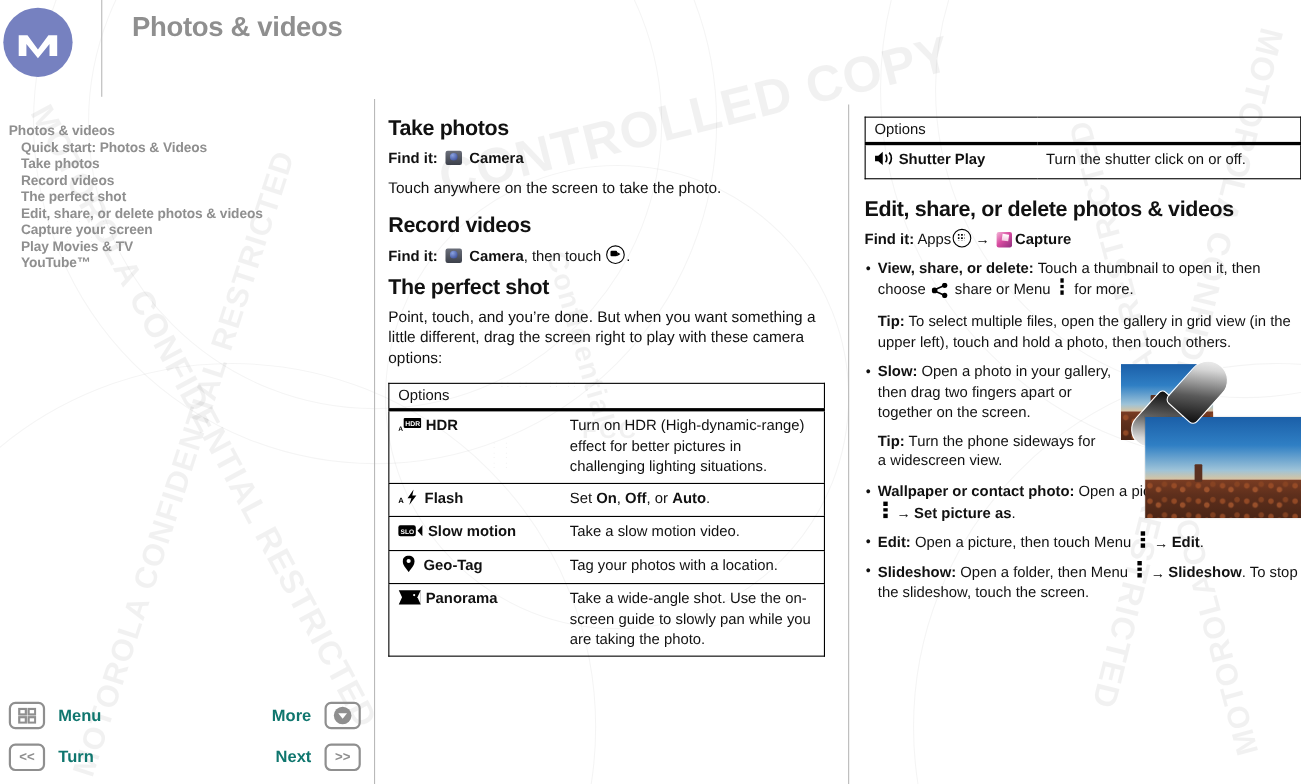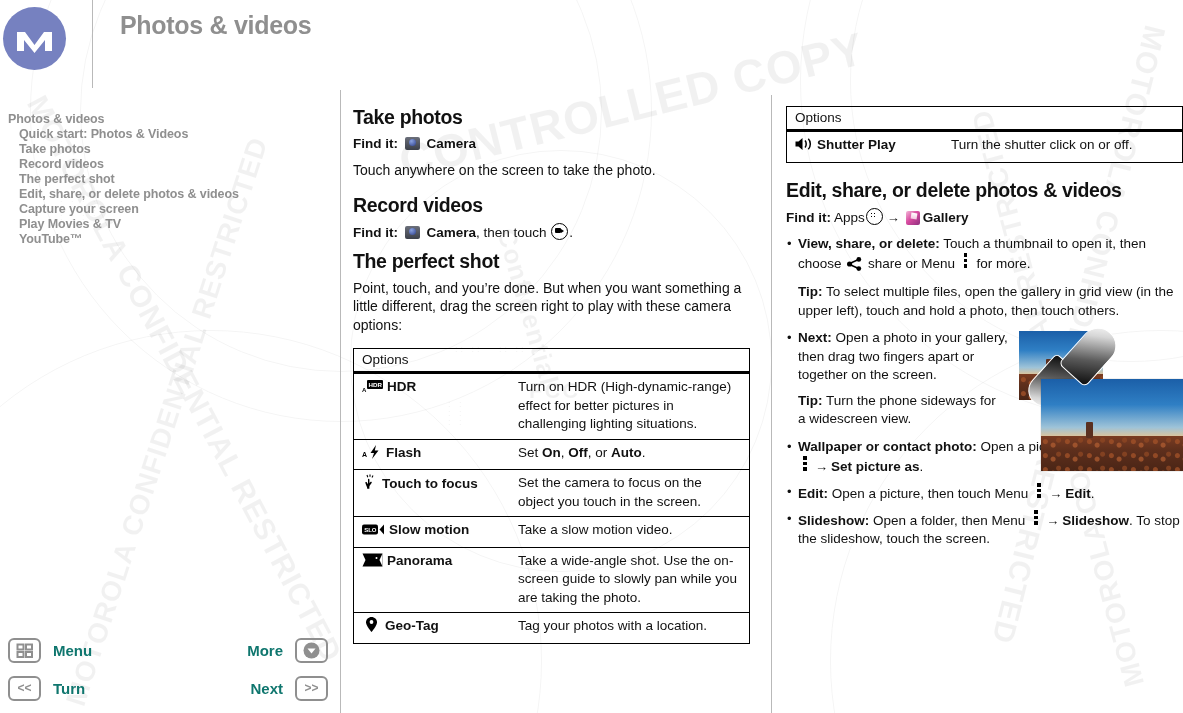--- a/index.html
+++ b/index.html
@@ -336,63 +336,52 @@
             <text x="0" y="12" font-size="7" font-family="Liberation Sans, sans-serif" fill="#000">A</text>
             <path d="M14 0 L8.5 8 L12 8 L10 14 L16.5 5.5 L12.8 5.5 Z" fill="#000"></path>
           </svg>
         </span><span>Flash</span>
       </td>
       <td><span>Set </span><b>On</b><span>, </span><b>Off</b><span>, or </span><b>Auto</b><span>.</span></td>
     </tr>
     <tr>
       <td>
         <span class="ico">
-          <svg width="16" height="16" viewBox="0 0 16 16" aria-hidden="true">
-            <path d="M5 1 L5.8 3.2 M8 0.5 L8 2.8 M11 1.4 L10 3.4" stroke="#000" stroke-width="1.1" fill="none"></path>
-            <path d="M6 5.5 C6 4.6 7.4 4.6 7.4 5.5 L7.4 9 L8.4 8 C9.2 7.3 10.3 8.3 9.6 9.1 L7.8 11.4 C7.2 12.3 7.4 13 7.4 14.8 L5.2 14.8 C5.2 13 4.6 12.3 4.2 11.3 L3.4 9.1 C3 8 4.3 7.4 4.9 8.4 L6 10.2 Z" fill="#000"></path>
-          </svg>
-        </span><span>Touch to focus</span>
-      </td>
-      <td>Set the camera to focus on the object you touch in the screen.</td>
-    </tr>
-    <tr>
-      <td>
-        <span class="ico">
           <svg width="23" height="13" viewBox="0 0 23 13" aria-hidden="true">
             <rect x="0" y="1.5" width="16" height="10" rx="2" fill="#000"></rect>
             <text x="2.2" y="9" font-size="6" font-weight="bold" font-family="Liberation Sans, sans-serif" fill="#fff">SLO</text>
             <path d="M22 1.5 L17.5 6.5 L22 11.5 Z" fill="#000"></path>
           </svg>
         </span><span>Slow motion</span>
       </td>
       <td>Take a slow motion video.</td>
+    </tr>
+    <tr>
+      <td>
+        <span class="ico" style="margin-left:4px;margin-right:8px;">
+          <svg width="11" height="15" viewBox="0 0 11 15" aria-hidden="true">
+            <path d="M5.5 0 C2.5 0 0 2.4 0 5.3 C0 9 5.5 15 5.5 15 C5.5 15 11 9 11 5.3 C11 2.4 8.5 0 5.5 0 Z" fill="#000"></path>
+            <circle cx="5.5" cy="5" r="1.9" fill="#fff"></circle>
+          </svg>
+        </span><span>Geo-Tag</span>
+      </td>
+      <td>Tag your photos with a location.</td>
     </tr>
     <tr>
       <td>
         <span class="ico">
           <svg width="21" height="14" viewBox="0 0 21 14" aria-hidden="true">
             <path d="M0.5 0.5 L20.5 0.5 L20.5 13.5 L0.5 13.5 L3.5 7 Z" fill="#000"></path>
             <path d="M20.5 0.5 L17.5 7 L20.5 13.5 Z" fill="#fff"></path>
             <circle cx="14.5" cy="5" r="1" fill="#fff"></circle>
           </svg>
         </span><span>Panorama</span>
       </td>
       <td>Take a wide-angle shot. Use the on-screen guide to slowly pan while you are taking the photo.</td>
     </tr>
-    <tr>
-      <td>
-        <span class="ico" style="margin-left:4px;margin-right:8px;">
-          <svg width="11" height="15" viewBox="0 0 11 15" aria-hidden="true">
-            <path d="M5.5 0 C2.5 0 0 2.4 0 5.3 C0 9 5.5 15 5.5 15 C5.5 15 11 9 11 5.3 C11 2.4 8.5 0 5.5 0 Z" fill="#000"></path>
-            <circle cx="5.5" cy="5" r="1.9" fill="#fff"></circle>
-          </svg>
-        </span><span>Geo-Tag</span>
-      </td>
-      <td>Tag your photos with a location.</td>
-    </tr>
   </tbody>
     </table>
 </div>
 
 <div class="col col-right">
 
   <table class="opt" style="margin-top:0;">
     <tbody>
         <tr>
       <th colspan="2">Options</th>
@@ -409,42 +398,42 @@
       </td>
       <td>Turn the shutter click on or off.</td>
     </tr>
   </tbody>
     </table>
 
   <h2 class="sec tight">Edit, share, or delete photos &amp; videos</h2>
 
   <p class="findit">
     <b>Find it:</b>
-    <span>Apps</span><span class="rndico apps"></span><span class="arrow">→</span><span class="app-ico gal-ico"></span><b>Gallery</b>
+    <span>Apps</span><span class="rndico apps"></span><span class="arrow">→</span><span class="app-ico gal-ico"></span><b>Capture</b>
   </p>
 
   <ul class="bullets">
 
     <li>
       <b>View, share, or delete:</b><span> Touch a thumbnail to open it, then choose </span><span class="share-ico">
         <svg width="15" height="14" viewBox="0 0 15 14" aria-hidden="true">
           <circle cx="11.8" cy="2.4" r="2.4" fill="#000"></circle>
           <circle cx="2.6" cy="7" r="2.6" fill="#000"></circle>
           <circle cx="11.8" cy="11.6" r="2.4" fill="#000"></circle>
           <path d="M3.2 6.2 L11 2.8 M3.2 7.8 L11 11.2" stroke="#000" stroke-width="1.5"></path>
         </svg>
       </span><span> share or Menu </span><span class="menu-dots"><i></i><i></i><i></i></span><span> for more.</span>
 
       <p class="subtip">
         <b>Tip:</b><span> To select multiple files, open the gallery in grid view (in the upper left), touch and hold a photo, then touch others.</span>
       </p>
     </li>
 
     <li style="max-width:228px;">
-      <b>Next:</b><span> Open a photo in your gallery, then drag two fingers apart or together on the screen.</span>
+      <b>Slow:</b><span> Open a photo in your gallery, then drag two fingers apart or together on the screen.</span>
 
       <p class="subtip" style="max-width:208px;">
         <b>Tip:</b><span> Turn the phone sideways for a widescreen view.</span>
       </p>
     </li>
 
     <li>
       <b>Wallpaper or contact photo:</b><span> Open a picture, then touch Menu </span><span class="menu-dots"><i></i><i></i><i></i></span><span class="arrow">→</span><b>Set picture as</b><span>.</span>
     </li>
 

